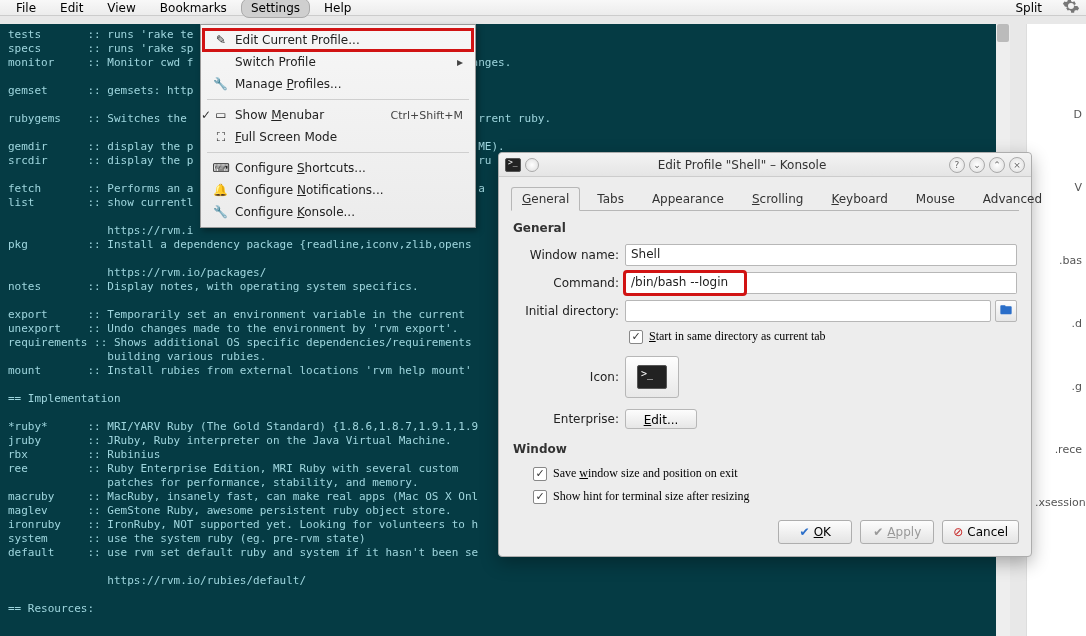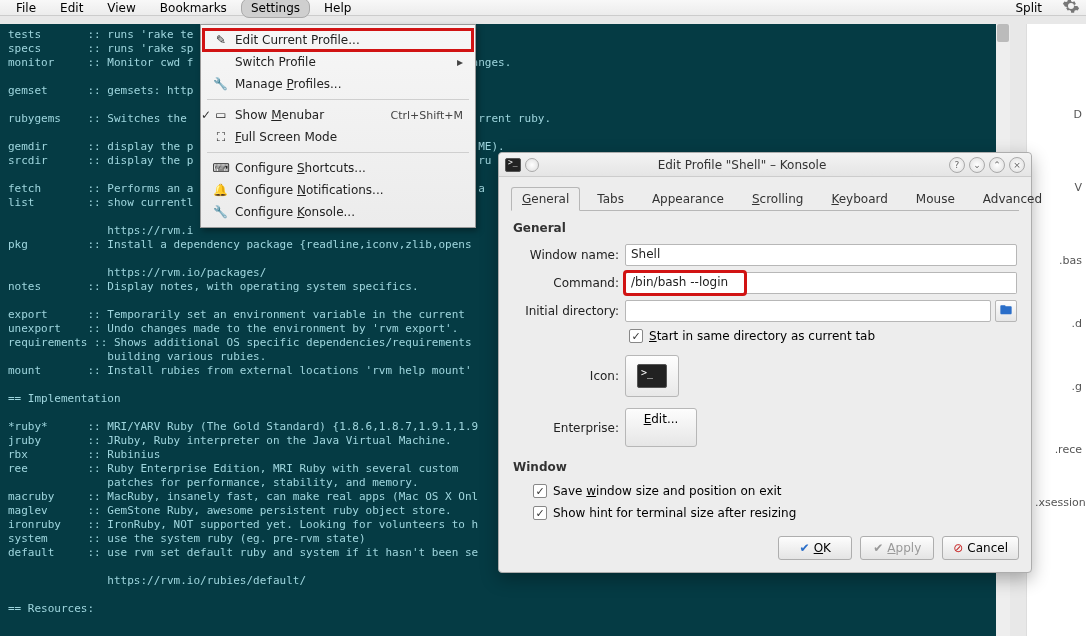--- a/index.html
+++ b/index.html
@@ -179,37 +179,38 @@
     .trailing-input { flex: 1; height: 22px; background: #fff; border: 1px solid #b7b7b7; border-left: none; border-radius: 0 2px 2px 0; }
     .dir-btn {
       width: 22px; height: 22px; margin-left: 4px;
       background: linear-gradient(#fdfdfd,#e6e6e6);
       border: 1px solid #b7b7b7; border-radius: 2px;
       display: flex; align-items: center; justify-content: center;
     }
     .cbox-row {
       display: flex; align-items: center;
       padding: 4px 14px 4px 130px;
+      font-family: Liberation Serif, serif;
     }
     .cbox {
       width: 14px; height: 14px; border: 1px solid #888;
       border-radius: 2px; background: #fff;
       margin-right: 6px; display: inline-flex; align-items: center; justify-content: center;
     }
     .cbox.checked::after { content: "✓"; font-size: 11px; color: #333; }
     .icon-well {
       width: 54px; height: 42px;
       background: linear-gradient(#fefefe,#e8e8e8);
       border: 1px solid #b7b7b7; border-radius: 3px;
       display: inline-flex; align-items: center; justify-content: center;
     }
     .term-thumb { width: 30px; height: 24px; background: #222; border: 1px solid #555; border-radius: 2px; position: relative; }
     .term-thumb::after { content: ">_"; color: #fff; font-size: 10px; position: absolute; top: 2px; left: 3px; font-family: monospace; }
     .editbtn {
-      width: 72px; height: 39px;
+      width: 72px; height: 20px;
       background: linear-gradient(#fdfdfd,#e6e6e6);
       border: 1px solid #b7b7b7; border-radius: 3px;
       text-align: center; line-height: 20px; font-size: 12px;
     }
     .button-row {
       display: flex; justify-content: flex-end; gap: 8px;
       padding: 12px 12px 12px 12px;
     }
     .btn {
       min-width: 74px; height: 24px;

